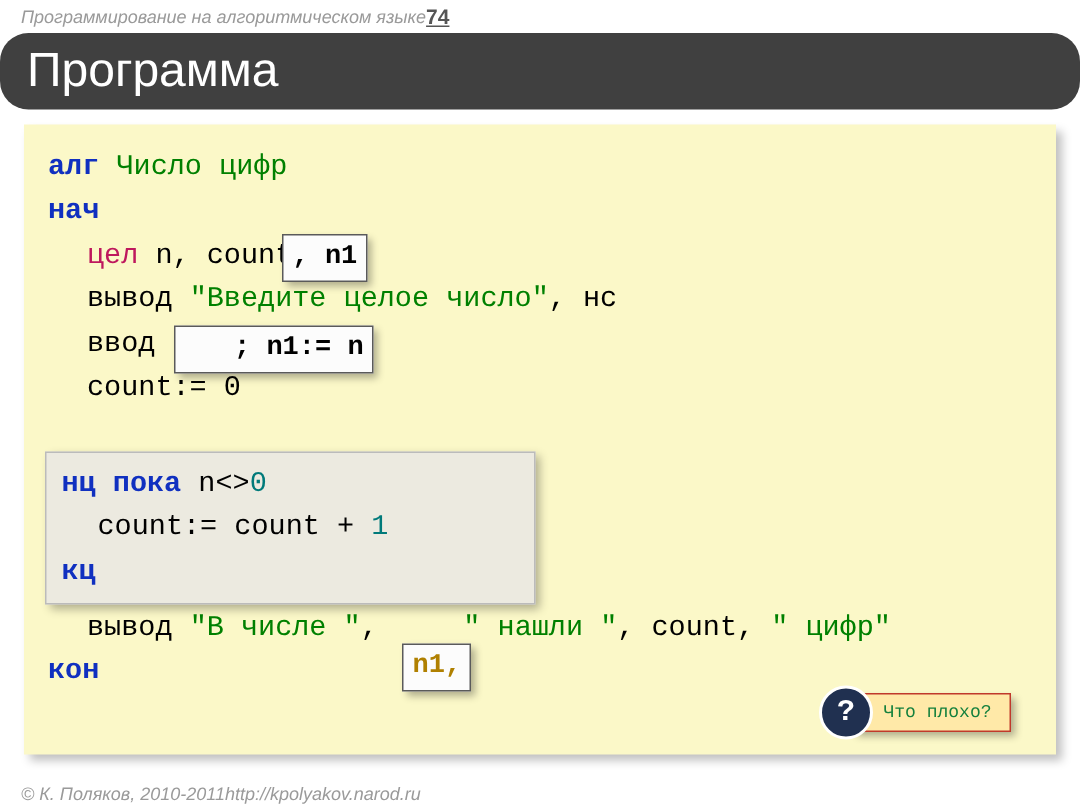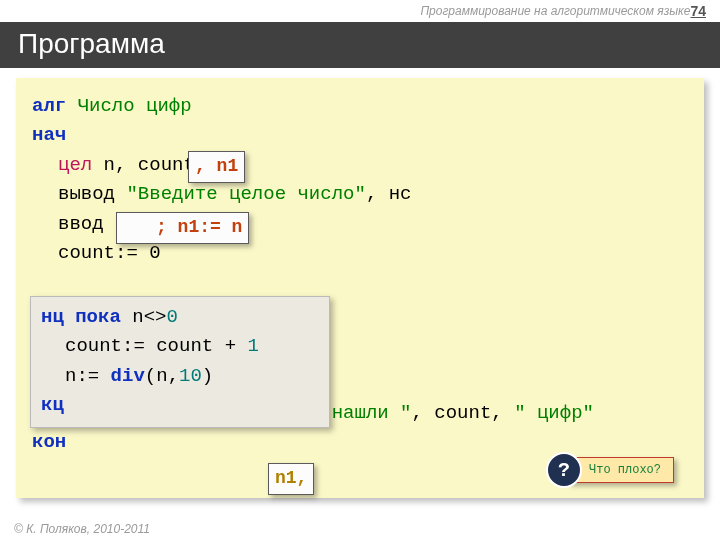--- a/index.html
+++ b/index.html
@@ -8,33 +8,34 @@
     height: 540px;
     background: #fff;
     font-family: Arial, sans-serif;
     position: relative;
     overflow: hidden;
   }
   .header-bar {
     height: 22px;
     background: #fff;
     display: flex;
-    justify-content: flex-end;
+    justify-content: flex-start;
     align-items: center;
     padding: 0 14px;
     color: #9a9a9a;
     font-size: 12px;
     font-style: italic;
   }
   .page-num { font-style: normal; font-weight: bold; color: #555; font-size: 14px; text-decoration: underline; }
   .title-bar {
     background: #404040;
     color: #fff;
     padding: 6px 18px 8px 18px;
-    font-size: 28px;
+    font-size: 32px;
+    border-radius: 19px;
   }
   .code-block {
     background: #fbf8c8;
     margin: 10px 16px 0 16px;
     padding: 14px 16px 14px 16px;
     font-family: "Courier New", monospace;
     font-size: 19px;
     line-height: 1.55;
     color: #000;
     box-shadow: 4px 4px 6px rgba(0,0,0,0.25);
@@ -46,37 +47,37 @@
   .kw-green { color: #008000; }
   .val-yellow { color: #b08000; }
   .num-cyan { color: #007a7a; }
   .indent1 { padding-left: 26px; display: block; }
   .annot {
     position: absolute;
     background: #fcfcfc;
     border: 1.5px solid #5a5a5a;
     font-family: "Courier New", monospace;
     font-size: 18px;
-    color: #c2410c;
+    color: #000000;
     padding: 1px 6px;
     box-shadow: 3px 3px 5px rgba(0,0,0,0.3);
     font-weight: bold;
   }
   .loop-box {
     position: absolute;
     background: #eceae0;
     border: 1px solid #bbb;
     box-shadow: 3px 3px 6px rgba(0,0,0,0.3);
     font-family: "Courier New", monospace;
     font-size: 19px;
     line-height: 1.55;
     padding: 6px 16px 6px 10px;
     left: 14px;
     top: 218px;
-    width: 300px;
+    width: 327px;
   }
   .loop-box .lindent { padding-left: 24px; display: block; }
   .callout {
     position: absolute;
     right: 30px;
     bottom: 10px;
     display: flex;
     align-items: center;
   }
   .q-circle {
@@ -147,38 +148,36 @@
 
   <span class="indent1">
     <span>вывод </span><span class="kw-green">"В числе "</span><span>, </span>
     <span style="visibility:hidden">n1,</span>
     <span class="kw-green">" нашли "</span><span>, count, </span><span class="kw-green">" цифр"</span>
   </span>
   <div class="kw-blue">кон</div>
 
   <div class="annot" style="left:172px; top:73px;">, n1</div>
   <div class="annot" style="left:100px; top:134px;padding-left:39px;">; n1:= n</div>
-  <div class="annot" style="left:252px; top:346px; color:#000;margin-top:39px;"><span class="val-yellow">n1,</span></div>
+  <div class="annot" style="left:252px; top:346px; color:#000;"><span class="val-yellow">n1,</span></div>
 
   <div class="loop-box">
     <div>
       <span class="kw-blue">нц пока </span><span>n</span><span>&lt;&gt;</span><span class="num-cyan">0</span>
     </div>
     <span class="lindent">
       <span>count:= count + </span><span class="num-cyan">1</span>
-    </span>
-    <span class="lindent">
-      <span>n:= </span><span class="kw-blue">div</span><span>(n,</span><span class="num-cyan">10</span><span>)</span>
     </span>
     <div class="kw-blue">кц</div>
   </div>
 
   <div class="callout">
     <div class="q-circle">
       <span class="q-mark">?</span>
     </div>
     <div class="q-box">Что плохо?</div>
   </div>
 </div>
 
 <div class="footer">
   <span>© К. Поляков, 2010-2011</span>
+  <span>http://kpolyakov.narod.ru</span>
 </div>
 
 </body></html>

